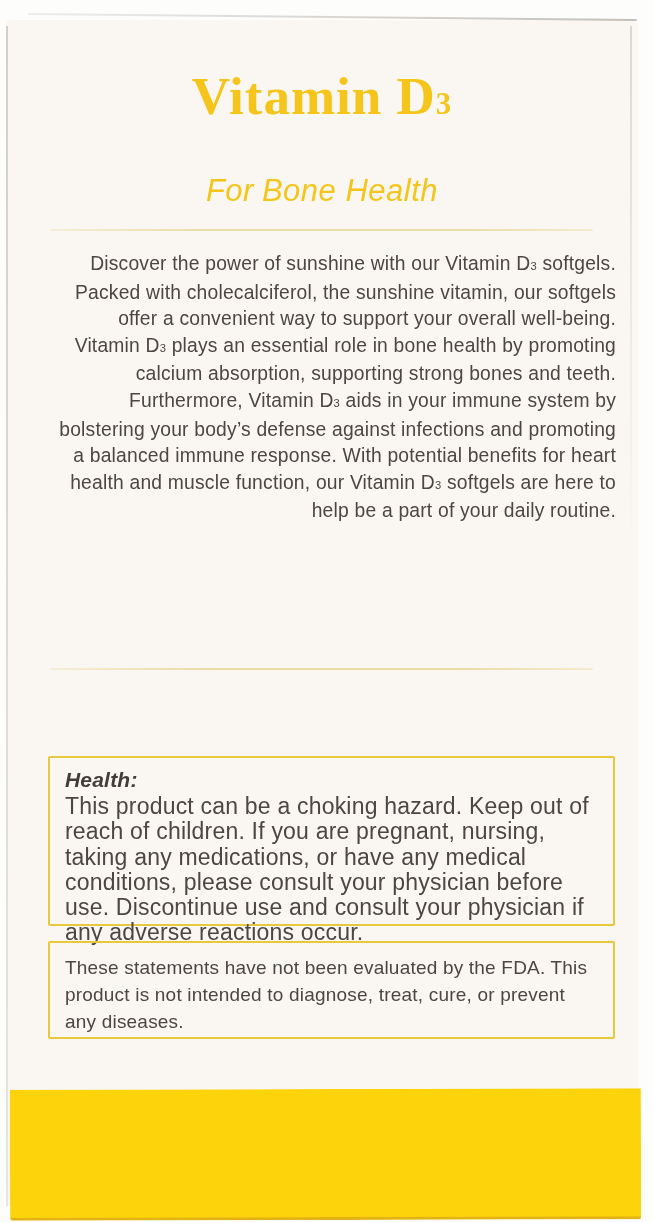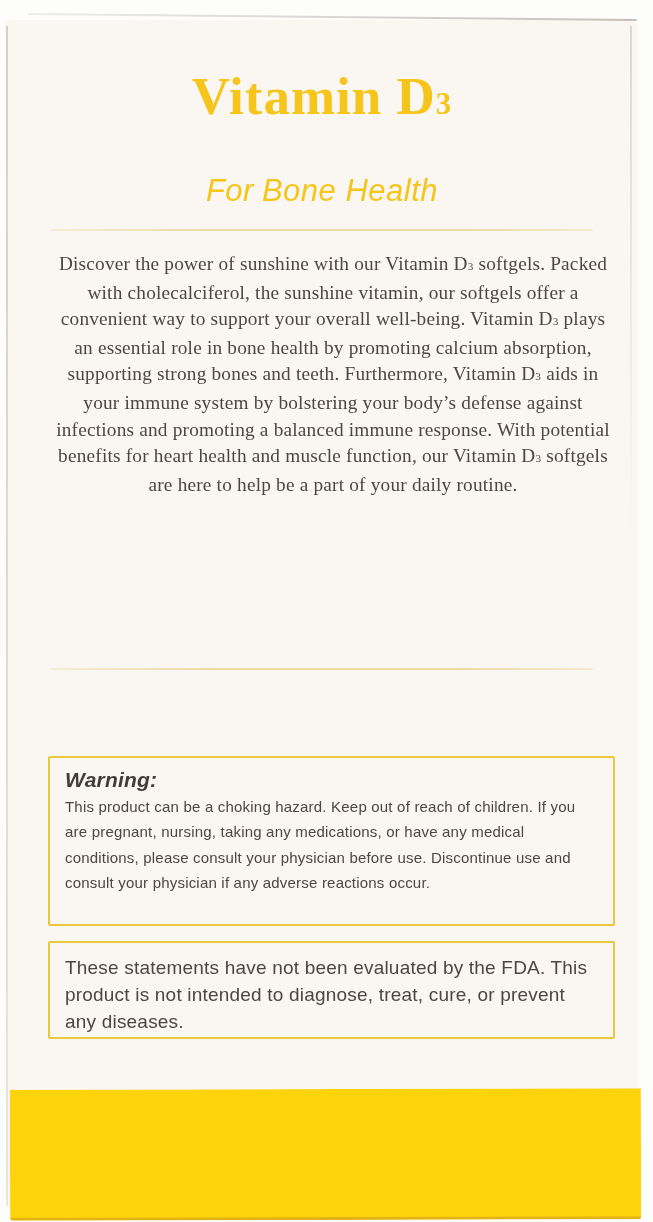--- a/index.html
+++ b/index.html
@@ -61,36 +61,36 @@
     position:absolute;left:44px;right:45px;height:2px;border:0;margin:0;
     background:linear-gradient(to right, rgba(234,220,164,.35), var(--divider-yellow) 30%, var(--divider-yellow) 75%, rgba(234,220,164,.45));
     border-radius:1px;
   }
   .d1{top:209px;}
   .d2{top:648px;}
   .body-text{
     margin:0;color:var(--text-color);
     font-size:19.3px;line-height:26.6px;letter-spacing:.2px;
   }
-  .center{text-align:center;font-family:Liberation Serif, serif;}
+  .center{text-align:right;}
   .description{position:absolute;top:231px;left:44px;width:566px;}
   .storage{position:absolute;top:557px;left:44px;width:566px;}
   .note-box{
     position:absolute;left:42px;width:567px;
     border:2px solid var(--border-yellow);
     border-radius:2px;
     background:transparent;
   }
   .warning-box{top:736px;height:170px;padding:8px 15px 10px;}
   .warning-title{
     margin:0;color:#423C3A;
     font-weight:bold;font-style:italic;
     font-size:21px;line-height:28px;letter-spacing:.2px;
   }
-  .warning-text{font-size:15px;line-height:25.3px;}
+  .warning-text{font-size:23px;line-height:25.3px;}
   .fda-box{top:921px;height:98px;padding:11px 15px;}
   .fda-text{font-size:19px;line-height:27px;}
   .band{
     position:absolute;left:4px;top:1069px;width:631px;height:131px;
     background:var(--band-yellow);
     border-bottom:3px solid rgba(186,130,40,.40);
     border-radius:0 0 3px 3px;
     transform:rotate(-.12deg);
   }
 </style>
@@ -105,21 +105,21 @@
     <p class="subtitle"><span class="pre">For</span><span class="bold">Bone Health</span></p>
 
     <hr class="divider d1">
 
     <p class="body-text center description">Discover the power of sunshine with our Vitamin D<span class="d3s">3</span> softgels. Packed with cholecalciferol, the sunshine vitamin, our softgels offer a convenient way to support your overall well-being. Vitamin D<span class="d3s">3</span> plays an essential role in bone health by promoting calcium absorption, supporting strong bones and teeth. Furthermore, Vitamin D<span class="d3s">3</span> aids in your immune system by bolstering your body’s defense against infections and promoting a balanced immune response. With potential benefits for heart health and muscle function, our Vitamin D<span class="d3s">3</span> softgels are here to help be a part of your daily routine.</p>
 
 
     <hr class="divider d2">
 
     <div class="note-box warning-box">
-      <p class="warning-title">Warning:</p>
+      <p class="warning-title">Health:</p>
       <p class="body-text warning-text">This product can be a choking hazard. Keep out of reach of children. If you are pregnant, nursing, taking any medications, or have any medical conditions, please consult your physician before use. Discontinue use and consult your physician if any adverse reactions occur.</p>
     </div>
 
     <div class="note-box fda-box">
       <p class="body-text fda-text">These statements have not been evaluated by the FDA. This product is not intended to diagnose, treat, cure, or prevent any diseases.</p>
     </div>
 
     <div class="band"></div>
   </div>
 

